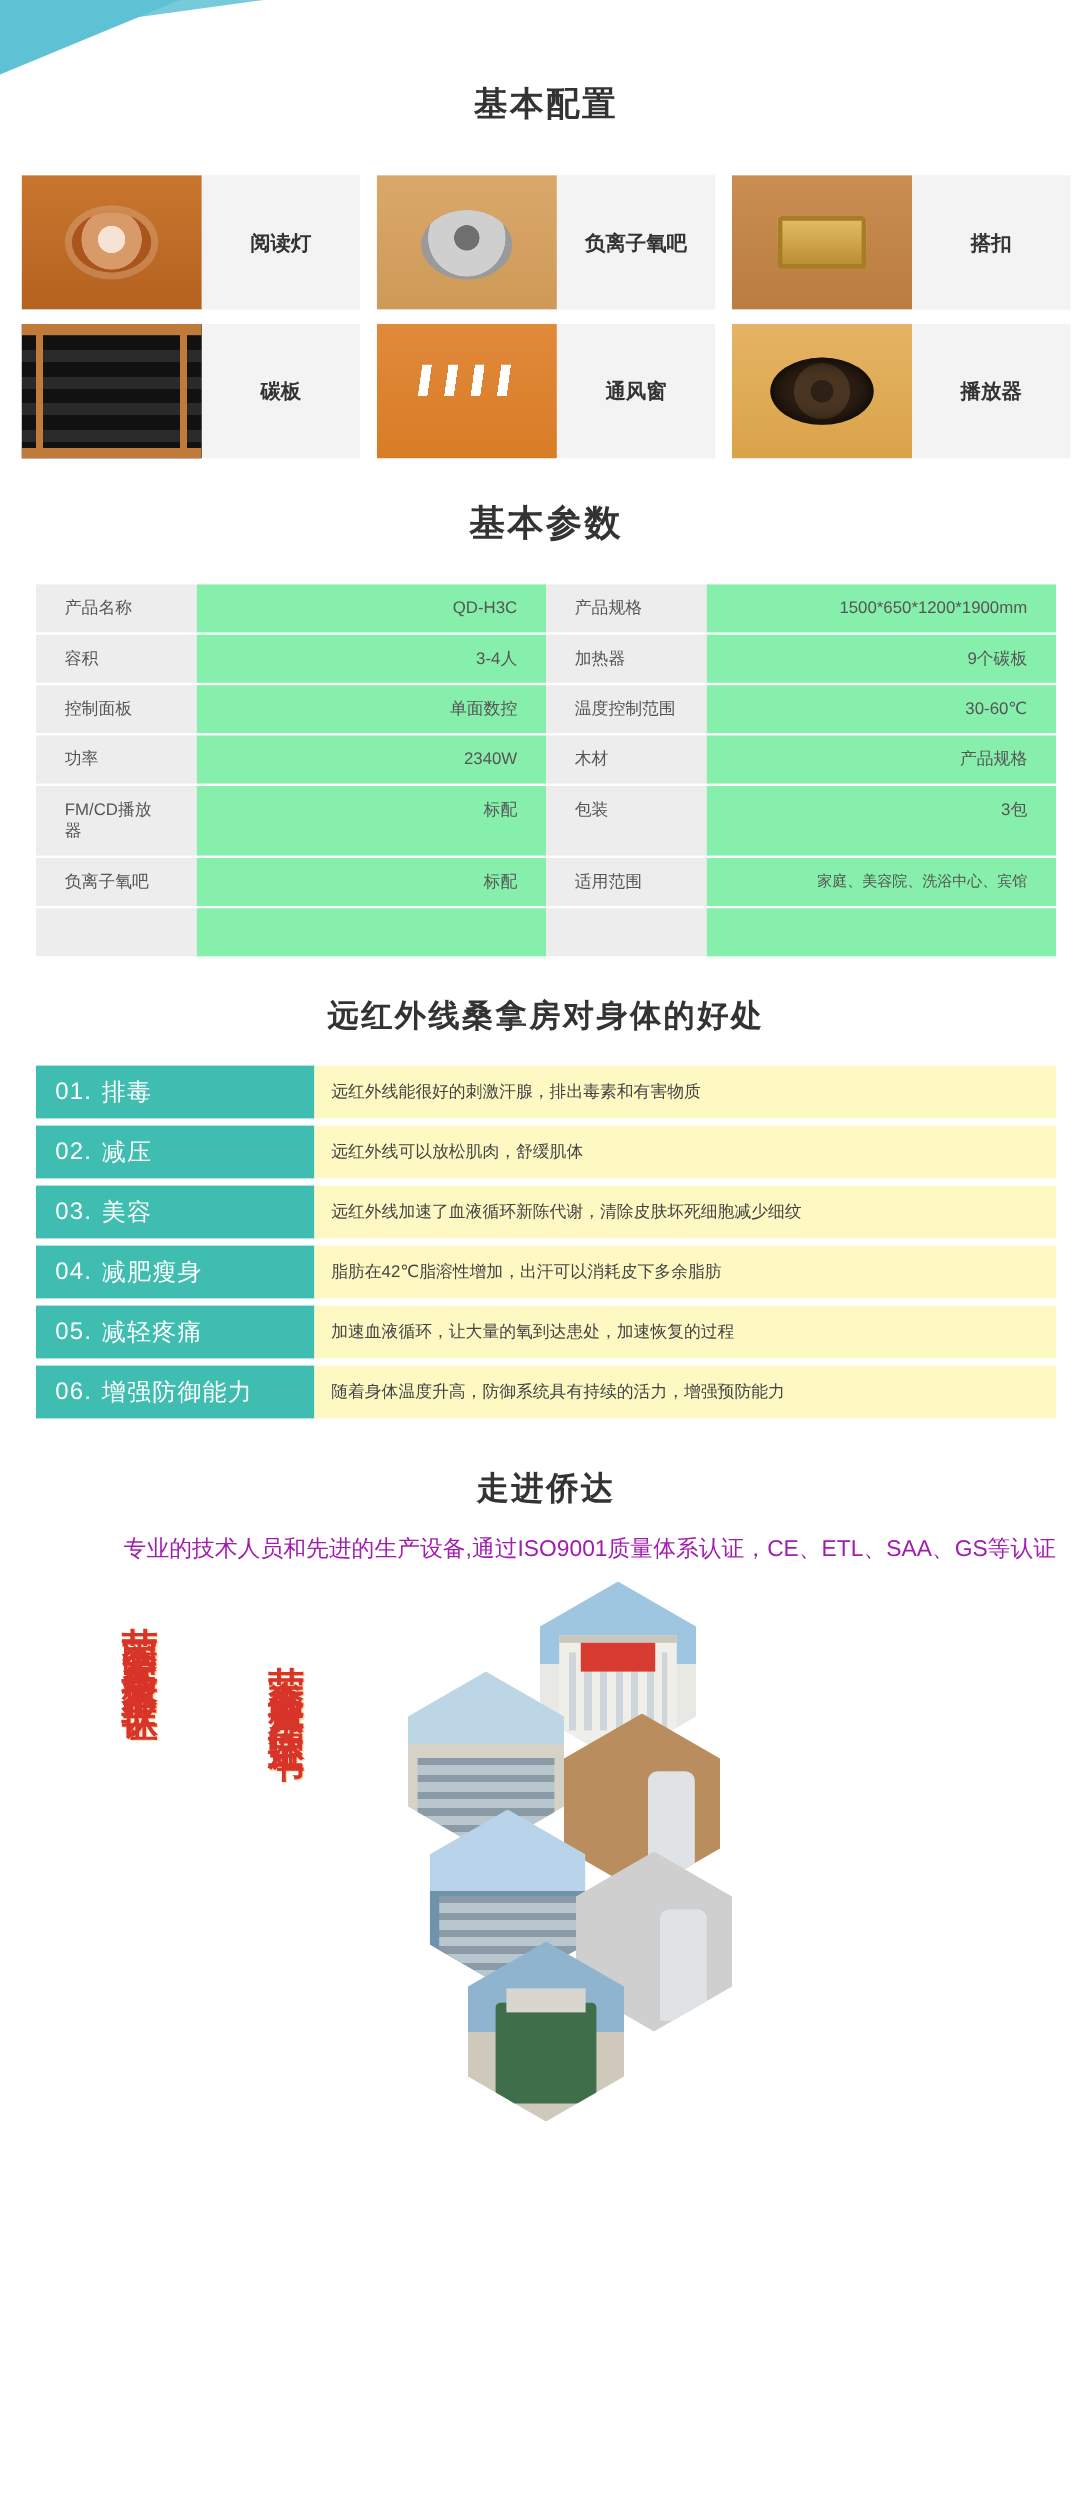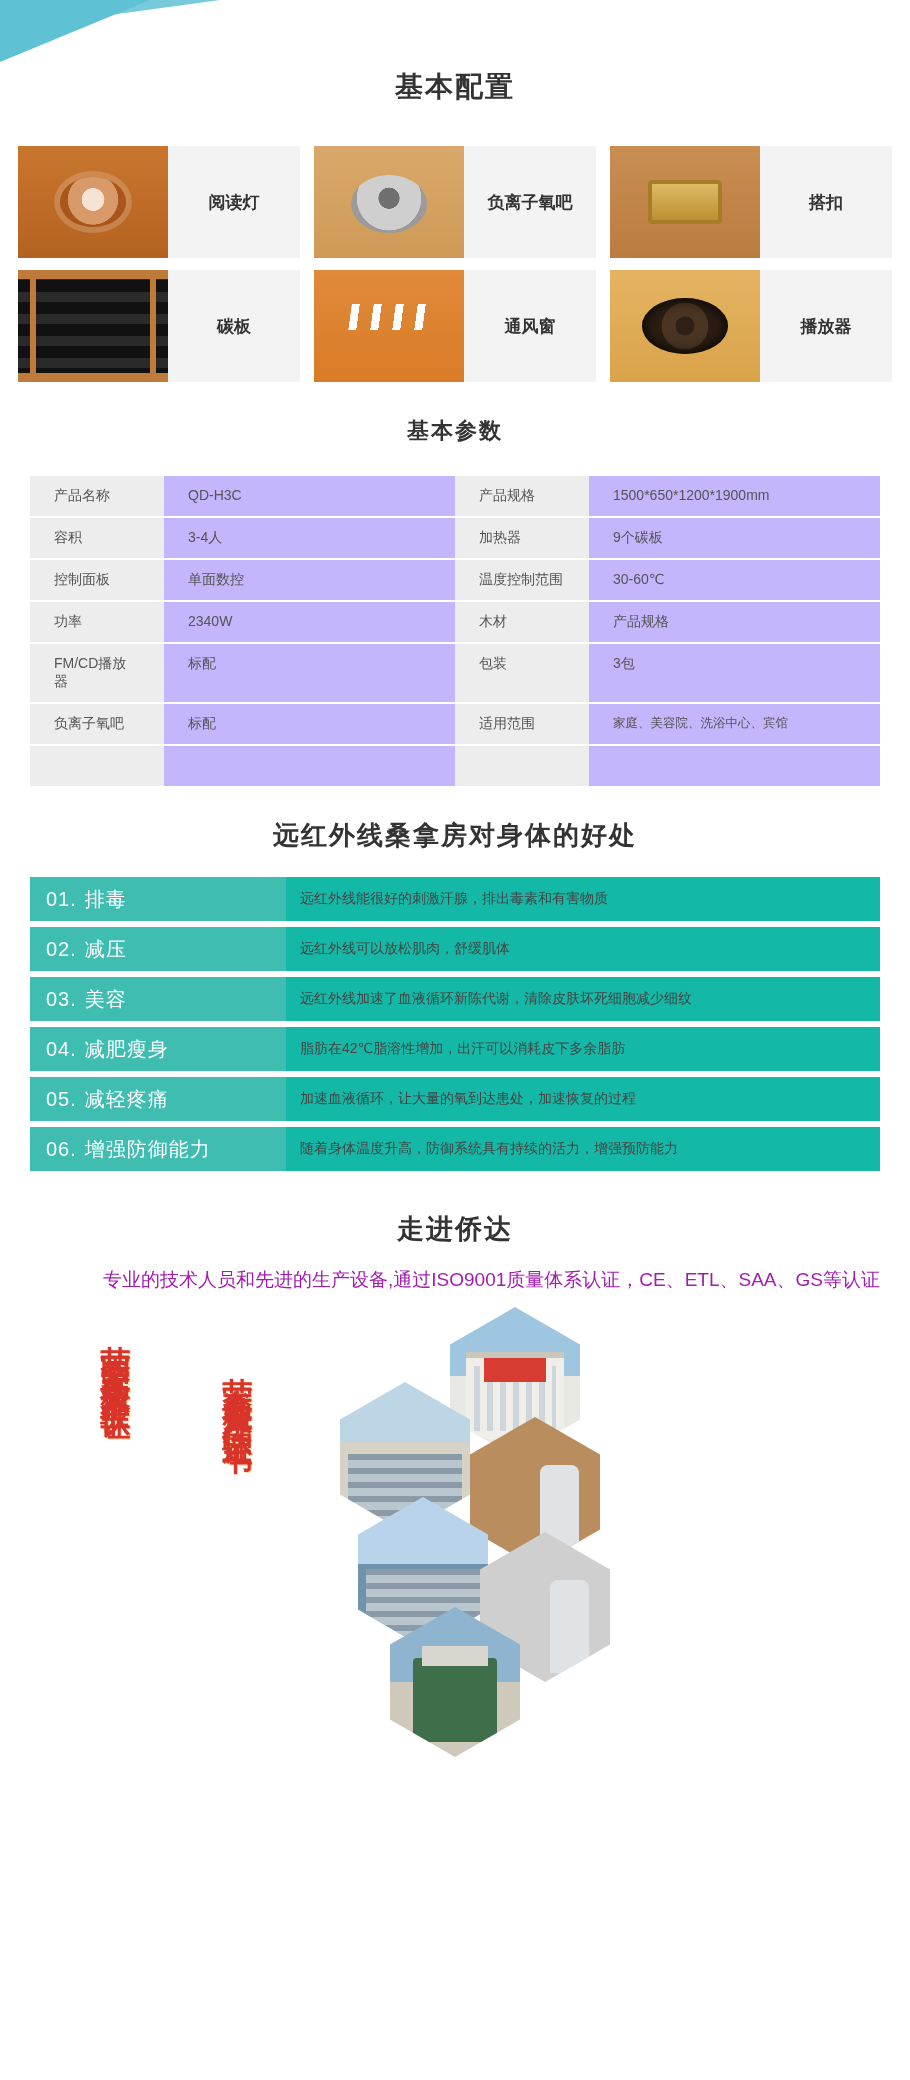--- a/index.html
+++ b/index.html
@@ -23,21 +23,21 @@
     border-top:30px solid #5ec1d4;
     border-right:220px solid transparent;
     opacity:.85;
   }
 
   
   .h-title{
     text-align:center;font-size:28px;font-weight:bold;color:#333;
     letter-spacing:2px;
   }
-  .h-title.sub{font-size:22px;}
+  .h-title.sub{font-size:30px;}
 
   
   .config{
     margin:0 18px;
     display:grid;
     grid-template-columns:repeat(3,1fr);
     gap:12px 14px;
   }
   .cfg-cell{
     background:#f3f3f3;
@@ -104,35 +104,35 @@
     display:grid;
     grid-template-columns:134px 1fr 134px 1fr;
     font-size:14px;color:#555;
   }
   .spec div{
     padding:11px 24px;
     min-height:18px;
     border-bottom:2px solid #ffffff;
   }
   .spec .k{background:#ededed;color:#555;}
-  .spec .v{background:#c4b5fd;color:#555;}
+  .spec .v{background:#86efac;color:#555;text-align:right;}
   .spec .small{font-size:12.5px;}
 
   
   .benefits{margin:0 30px;}
   .ben-row{display:flex;margin-bottom:6px;height:44px;}
   .ben-left{
-    width:256px;background:#3ebdb0;color:#fff;
+    width:232px;background:#3ebdb0;color:#fff;
     display:flex;align-items:center;padding-left:16px;
     font-size:20px;letter-spacing:1px;
     box-sizing:border-box;
   }
   .ben-num{margin-right:8px;}
   .ben-right{
-    flex:1;background:#14b8a6;color:#444;
+    flex:1;background:#fef9c3;color:#444;
     display:flex;align-items:center;padding-left:14px;
     font-size:14px;
     box-sizing:border-box;
   }
 
   
   .company-desc{
     text-align:right;font-size:19px;color:#a21caf;margin:0 30px;
   }
 

